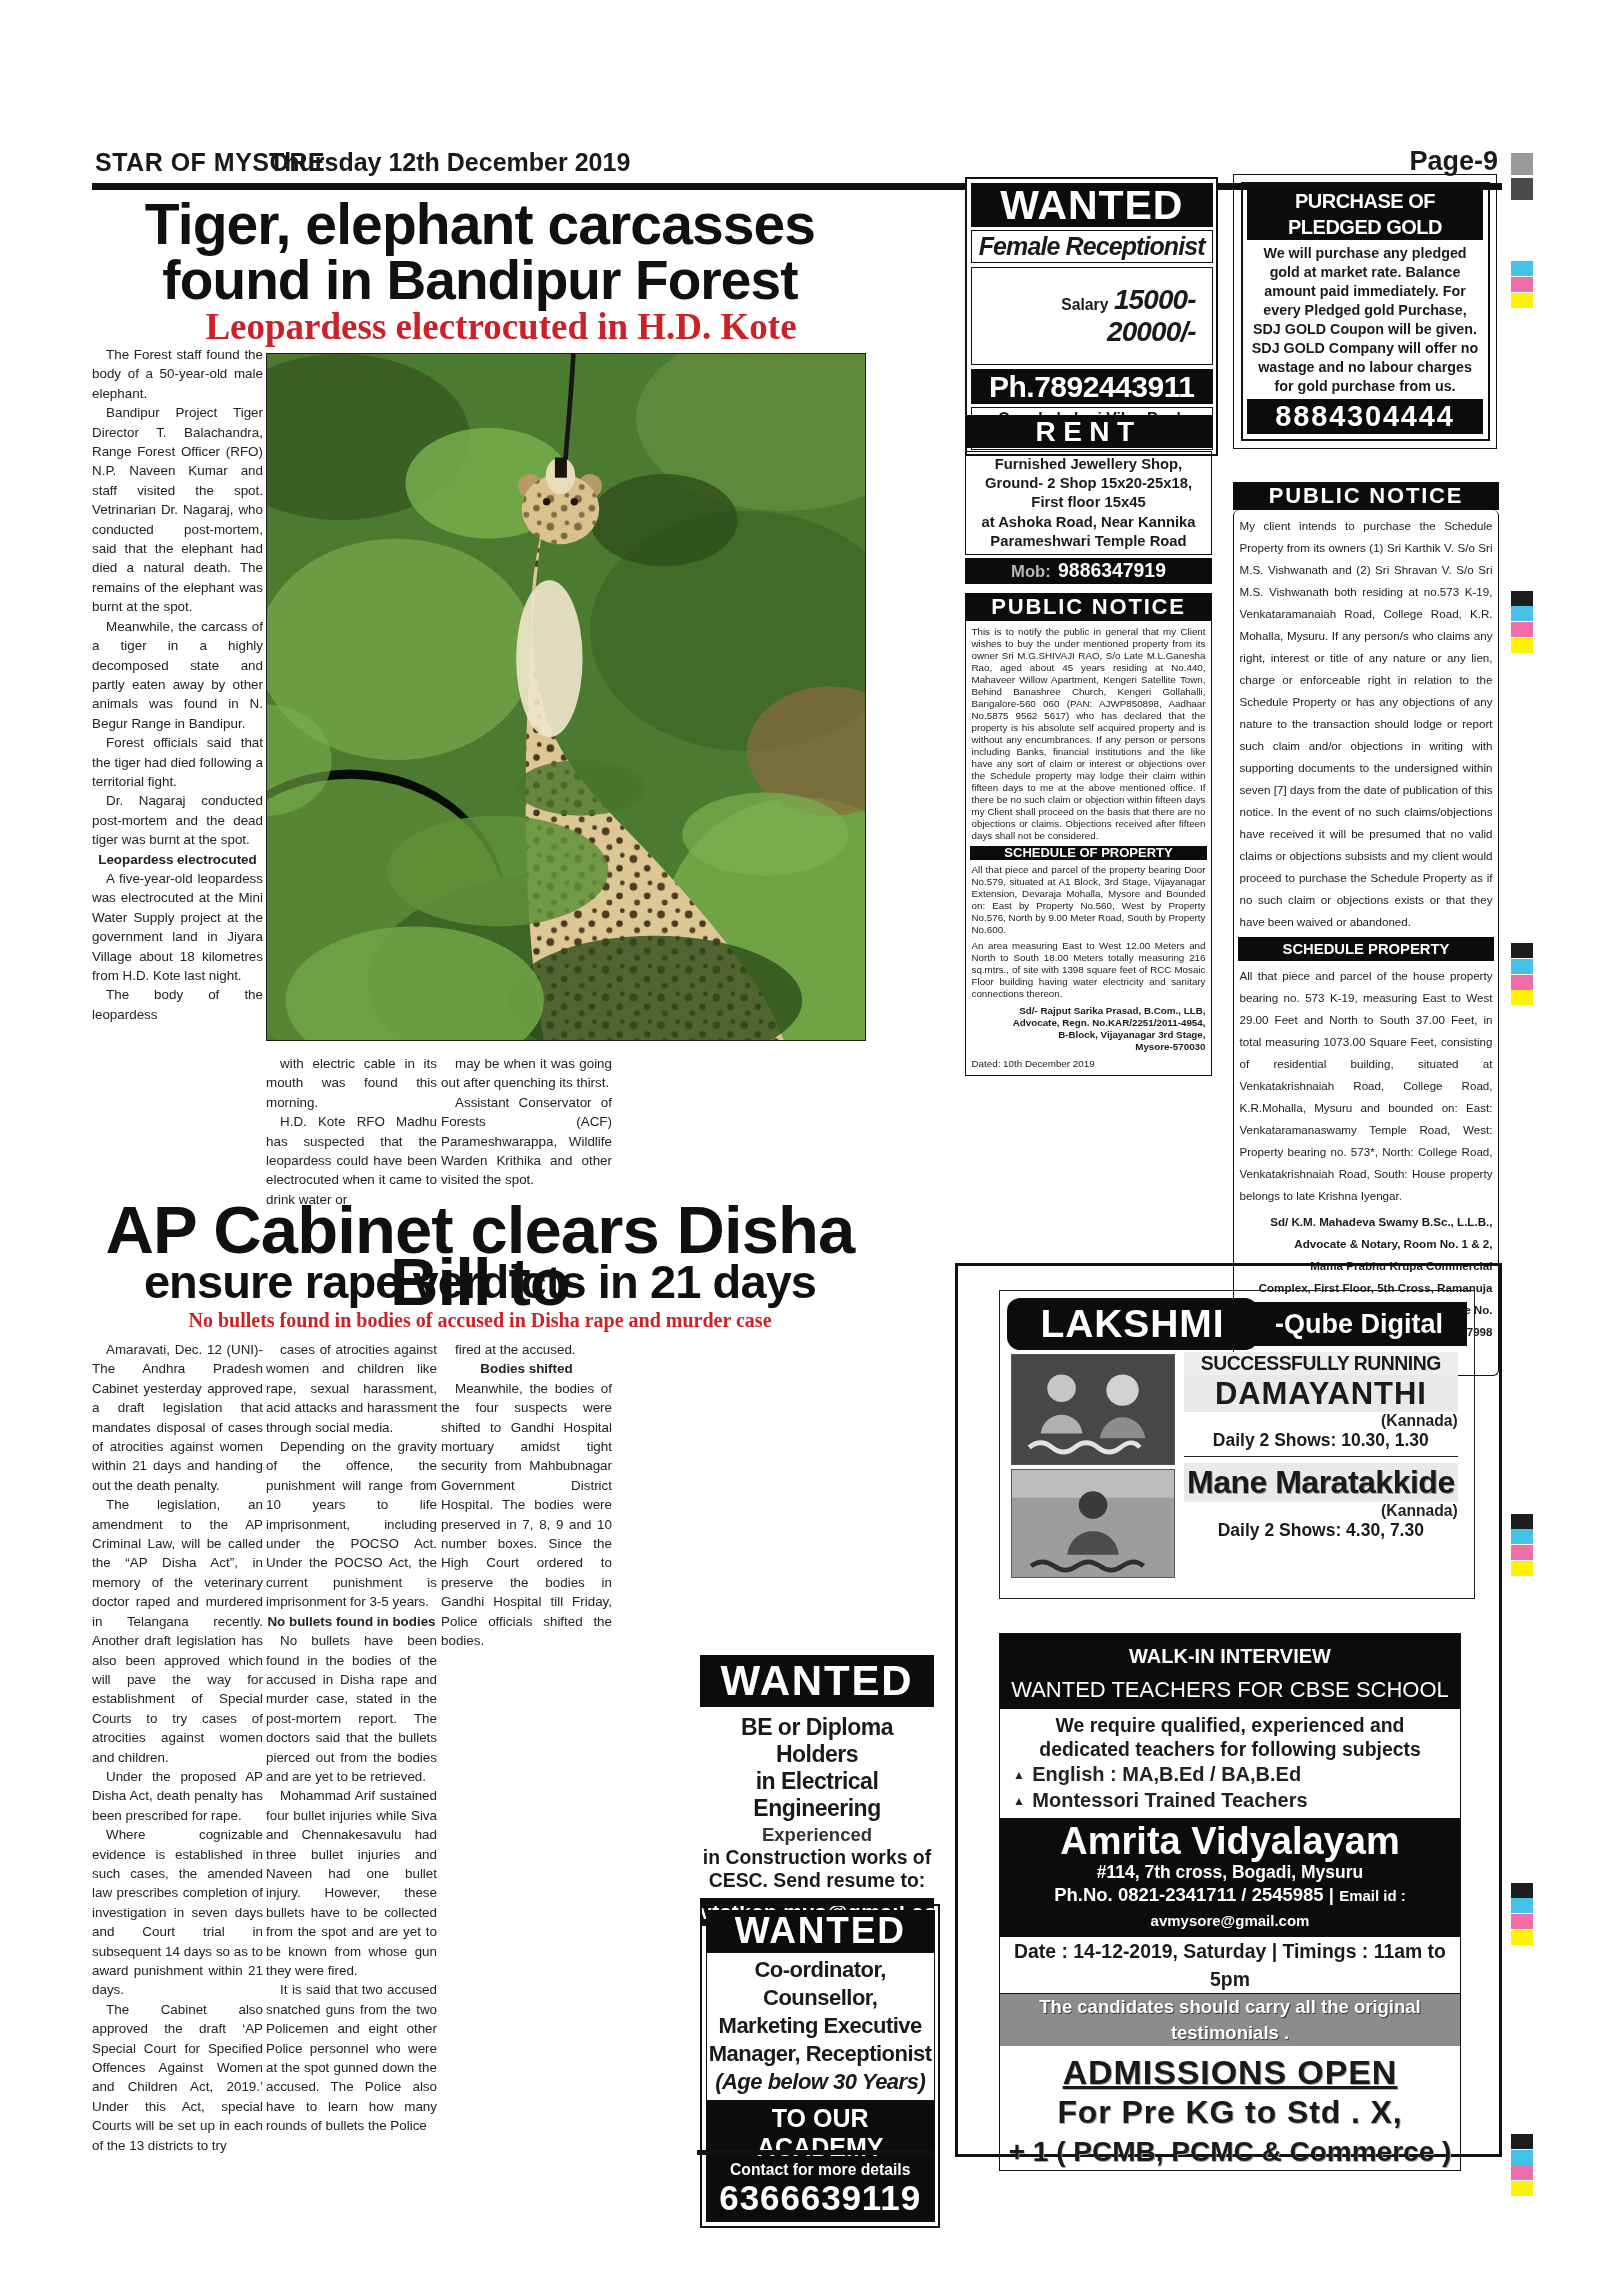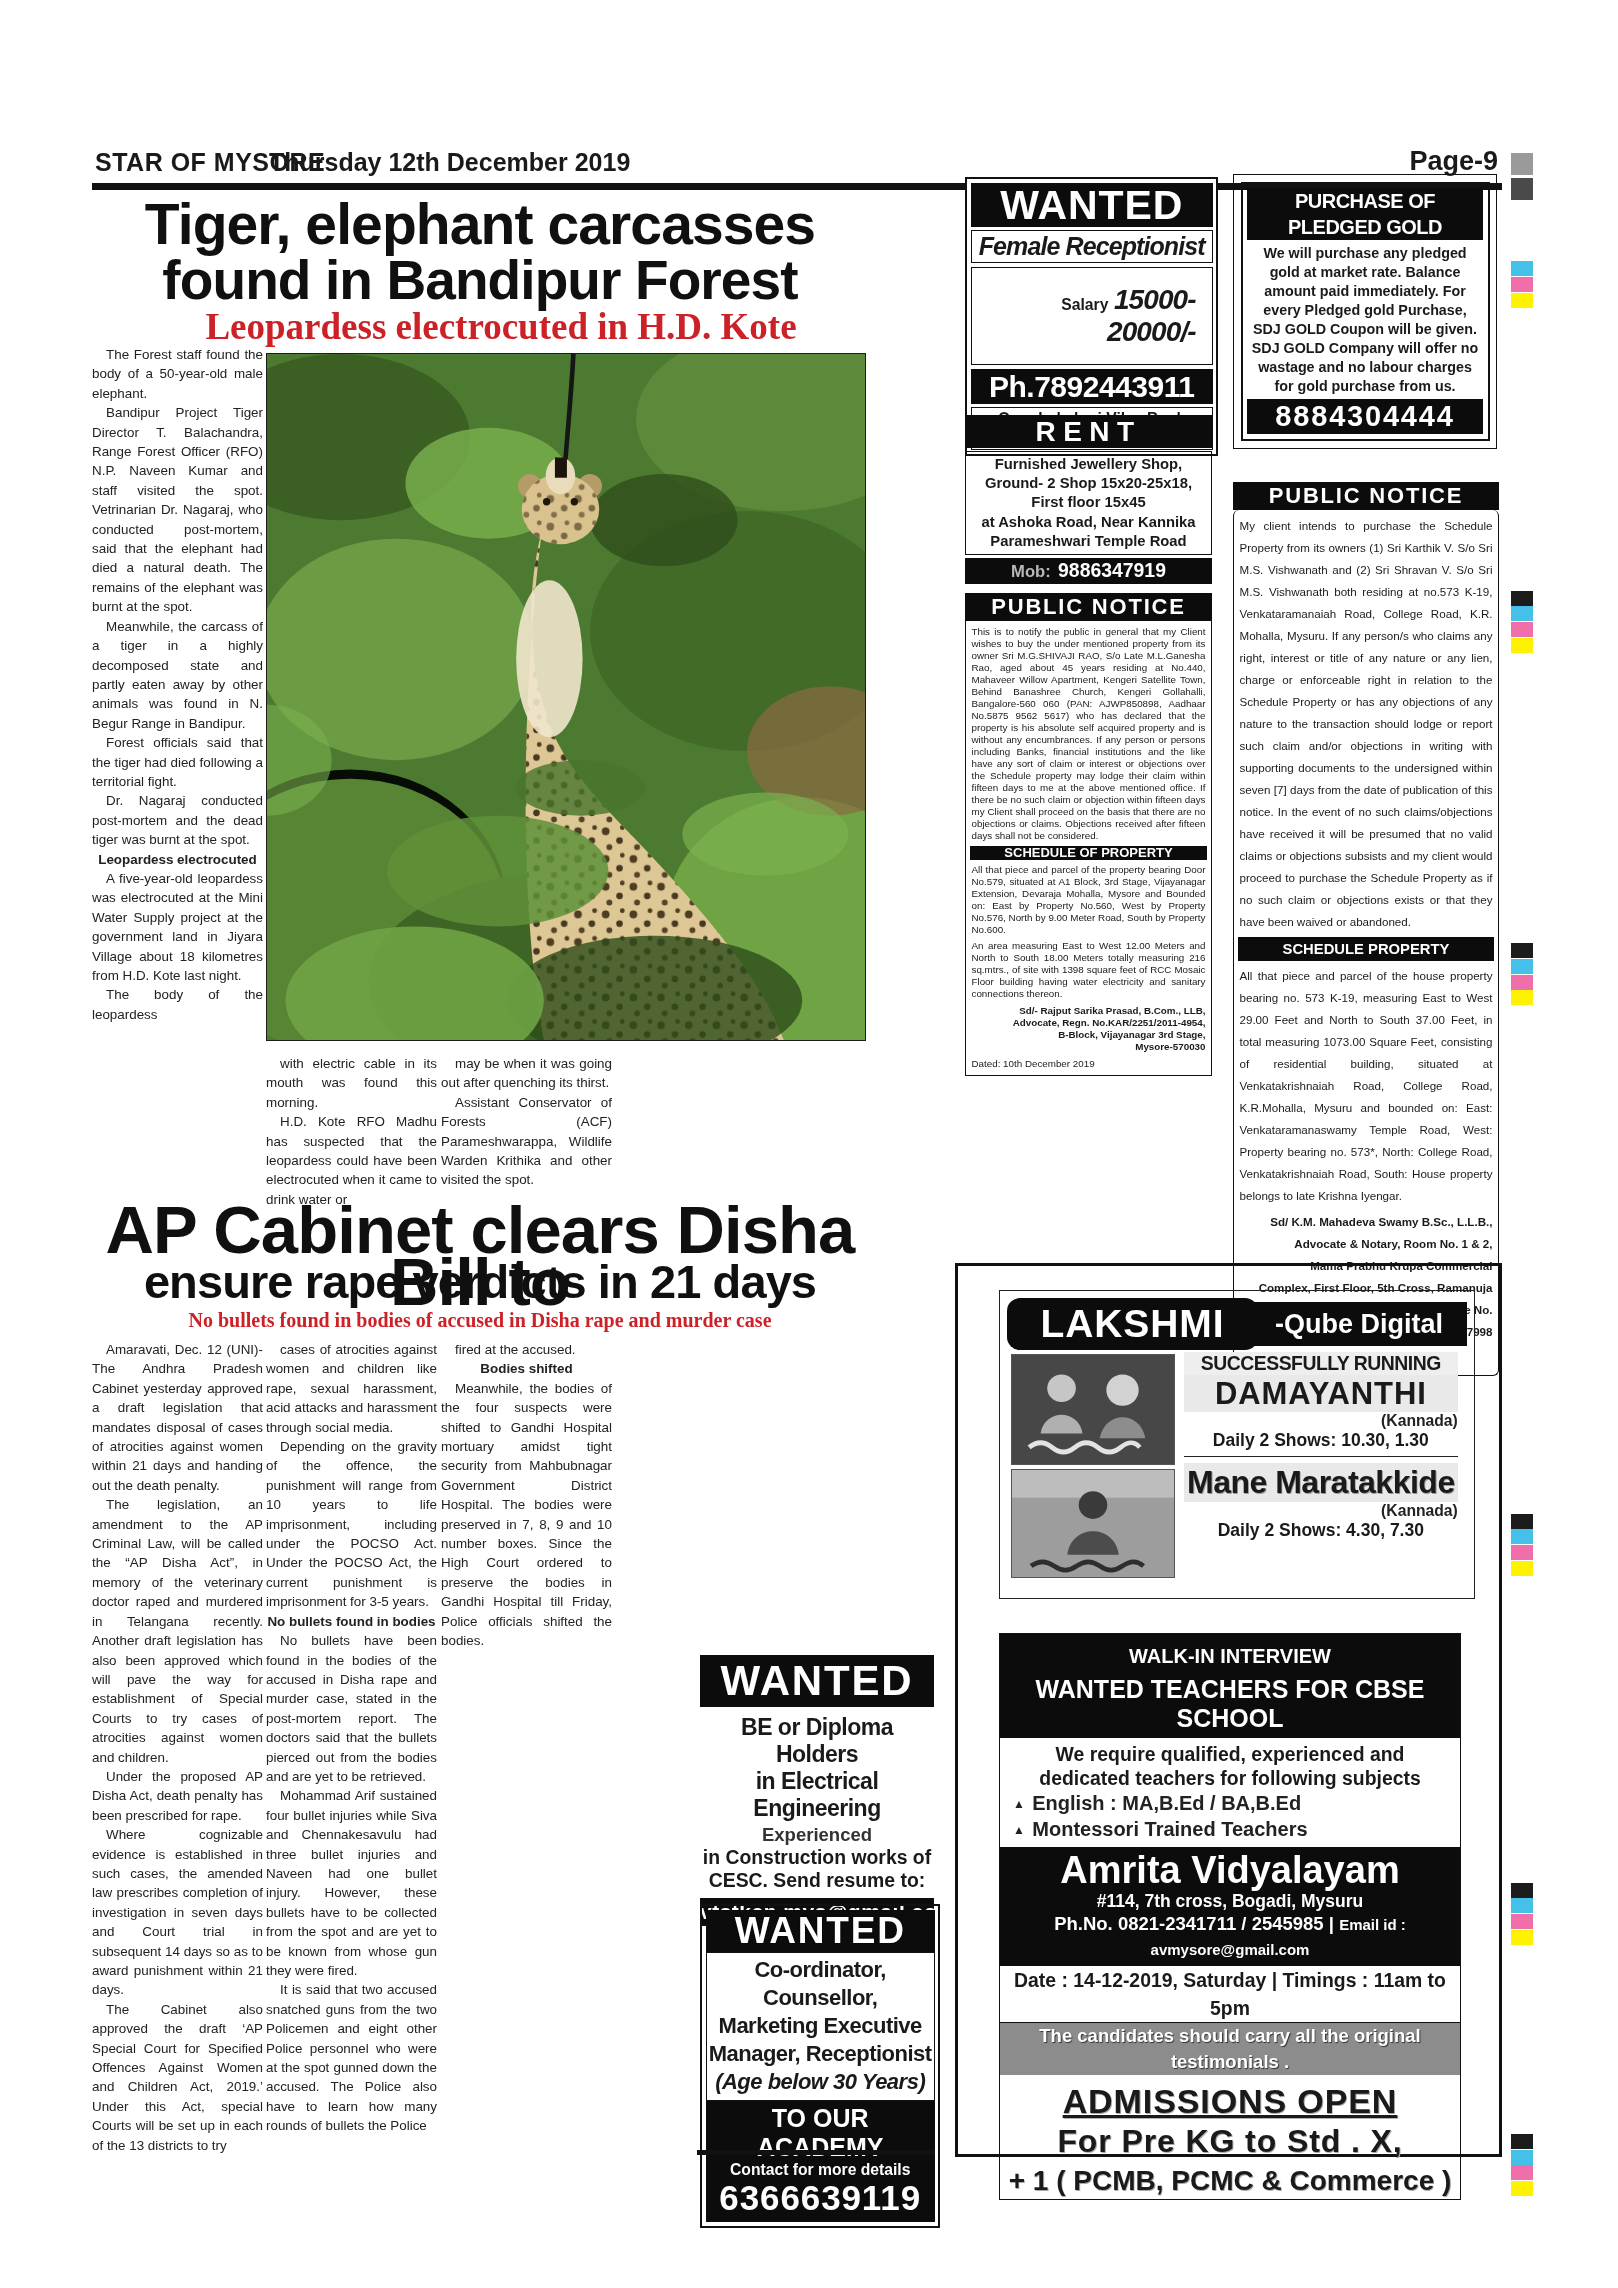--- a/index.html
+++ b/index.html
@@ -110,21 +110,21 @@
   .kan{font-size:15.7px;font-weight:700;text-align:right;color:#222;}
   .shows{font-size:17.5px;font-weight:800;text-align:center;}
   .lak hr{border:none;border-top:1.8px solid #222;margin:5.5px 0;}
   .mv2{font-size:32px;font-weight:900;text-align:center;letter-spacing:-0.5px;background:#e9e9e9;
        text-shadow:0.9px 0.9px 0 #999;line-height:39px;}
 
   
   .walk{border:1.8px solid #111;}
   .walk .hd{background:#0c0c0c;color:#fff;text-align:center;padding:3.7px 0 5.5px;}
   .walk .hd .t1{font-size:20px;font-weight:900;line-height:37px;}
-  .walk .hd .t2{font-size:25px;font-weight:700;line-height:29px;}
+  .walk .hd .t2{font-size:22px;font-weight:400;line-height:29px;}
   .walk .intro{font-size:19.4px;font-weight:800;text-align:center;line-height:24px;padding-top:3.7px;}
   .walk .subj{font-size:20px;font-weight:600;padding:1.8px 0 1.8px 13px;color:#222;}
   .walk .subj .tri{font-size:12px;vertical-align:1.8px;margin-right:7.4px;}
   .walk .school{background:#0c0c0c;color:#fff;text-align:center;padding:1.8px 0 3.7px;margin-top:3.7px;}
   .walk .sname{font-size:38px;font-weight:900;line-height:42px;}
   .walk .saddr{font-size:17.5px;font-weight:700;line-height:20px;}
   .walk .prow{font-size:18.5px;font-weight:900;line-height:24px;margin-top:1.8px;}
   .walk .prow .em{font-size:15px;font-weight:700;}
   .walk .dstrip{font-size:19.4px;font-weight:900;text-align:center;line-height:28px;border-bottom:1.8px solid #111;}
   .walk .note{background:#8c8c8c;color:#fff;font-size:18.5px;font-weight:800;text-align:center;line-height:26px;

